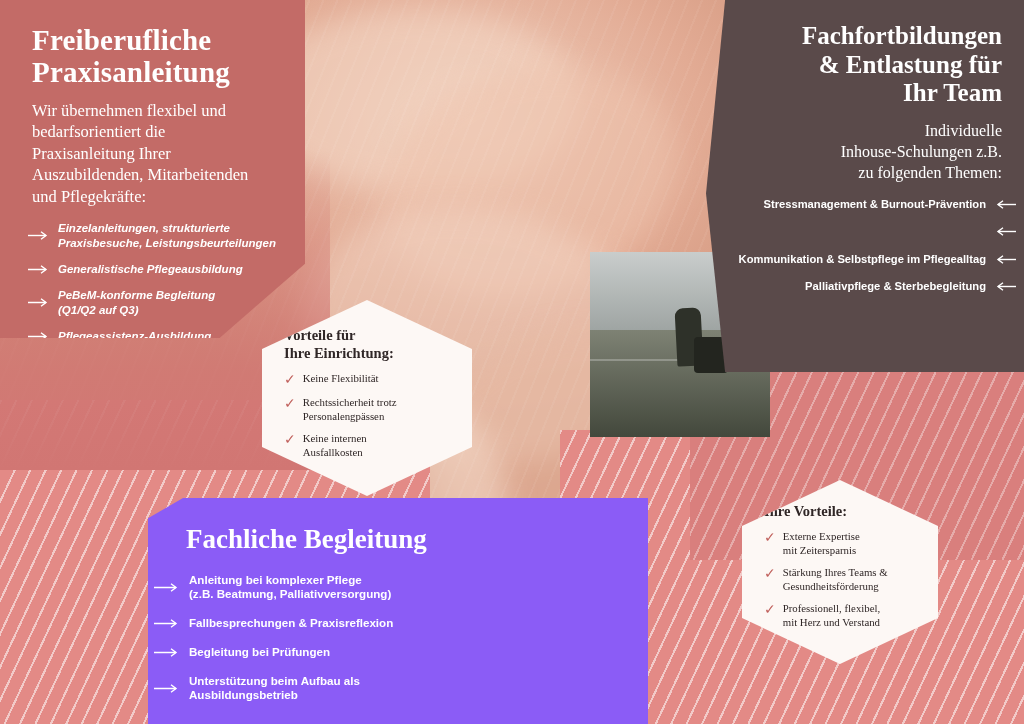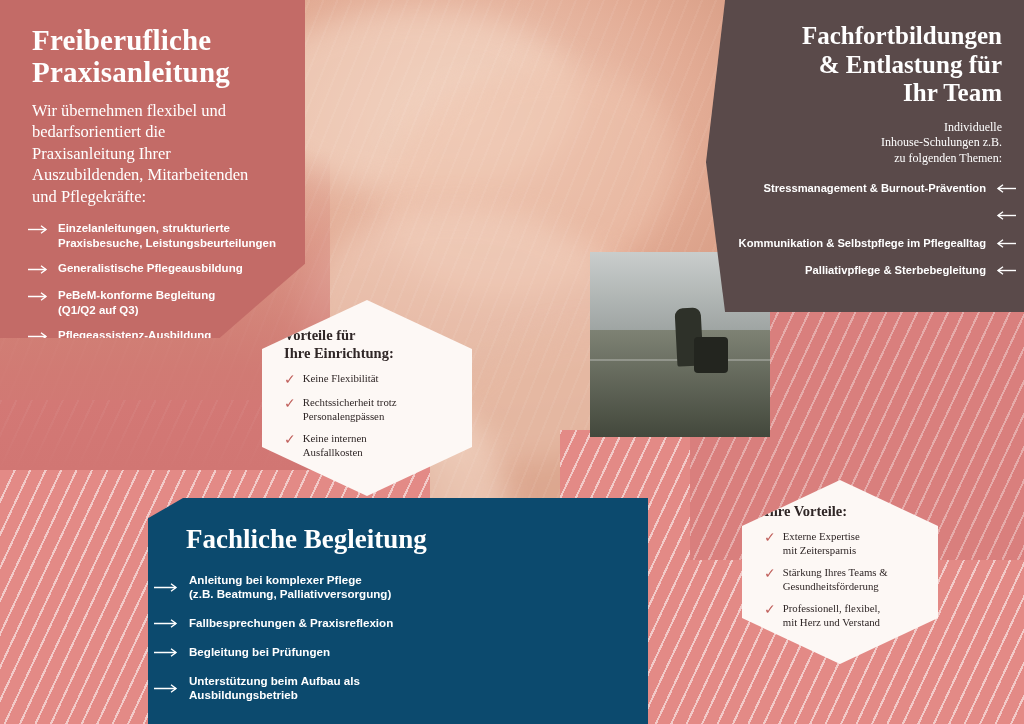--- a/index.html
+++ b/index.html
@@ -73,28 +73,28 @@
 
   
   .panel-tl{
     position:absolute;left:0;top:0;width:295px;height:338px;
     background:#c36b67;
     clip-path:polygon(0 0, 100% 0, 100% 78%, 72% 100%, 0 100%);
     color:#fff;
     padding-left:10px;
   }
   .panel-tr{
-    position:absolute;left:706px;top:0;width:318px;height:312px;
+    position:absolute;left:706px;top:0;width:318px;height:372px;
     background:#5a4a4a;
     clip-path:polygon(6% 0, 100% 0, 100% 100%, 6% 100%, 0 52%);
     color:#fff;
   }
   .panel-bottom{
     position:absolute;left:148px;top:498px;width:500px;height:226px;
-    background:#0c4a6e;
+    background:#8b5cf6;
     clip-path:polygon(7% 0, 100% 0, 100% 100%, 0 100%, 0 9%);
     color:#fff;
   }
   .hex{
     position:absolute;
     background:#fdf8f5;
     clip-path:polygon(50% 0, 100% 25%, 100% 75%, 50% 100%, 0 75%, 0 25%);
   }
   .hex-mid{left:262px;top:300px;width:210px;height:196px;}
   .hex-right{left:742px;top:480px;width:196px;height:184px;}
@@ -105,34 +105,34 @@
     font-weight:bold;font-size:29px;line-height:1.12;
     margin:24px 0 0 22px;width:250px;letter-spacing:.2px;
   }
   .body-tl{
     margin:11px 0 0 22px;width:225px;
     font-family:"Liberation Serif", serif;
     font-size:16.5px;line-height:1.3;
   }
   .arrow-list{margin:14px 0 0 18px;list-style:none;padding:0;}
   .arrow-list li{
-    display:flex;align-items:flex-start;gap:8px;margin-bottom:11px;
-    font-size:11.5px;font-weight:bold;line-height:1.25;width:250px;
+    display:flex;align-items:center;gap:8px;margin-bottom:11px;
+    font-size:11.5px;font-weight:bold;line-height:1.25;width:250px;font-style:italic;
   }
   .arrow{flex:0 0 auto;margin-top:2px;}
 
   .title-tr{
     font-family:"Liberation Serif", serif;
     font-weight:bold;font-size:25px;line-height:1.14;
     text-align:right;margin:22px 22px 0 0;
   }
   .body-tr{
     text-align:right;margin:12px 22px 0 0;
     font-family:"Liberation Serif", serif;
-    font-size:12px;line-height:1.32;
+    font-size:16px;line-height:1.32;
   }
   .arrow-list-right{margin:14px 8px 0 0;list-style:none;padding:0;}
   .arrow-list-right li{
     display:flex;align-items:center;justify-content:flex-end;gap:8px;margin-bottom:12px;
     font-size:11.2px;font-weight:bold;line-height:1.2;text-align:right;
   }
 
   .title-bottom{
     font-family:"Liberation Serif", serif;
     font-weight:bold;font-size:27px;margin:26px 0 0 38px;

